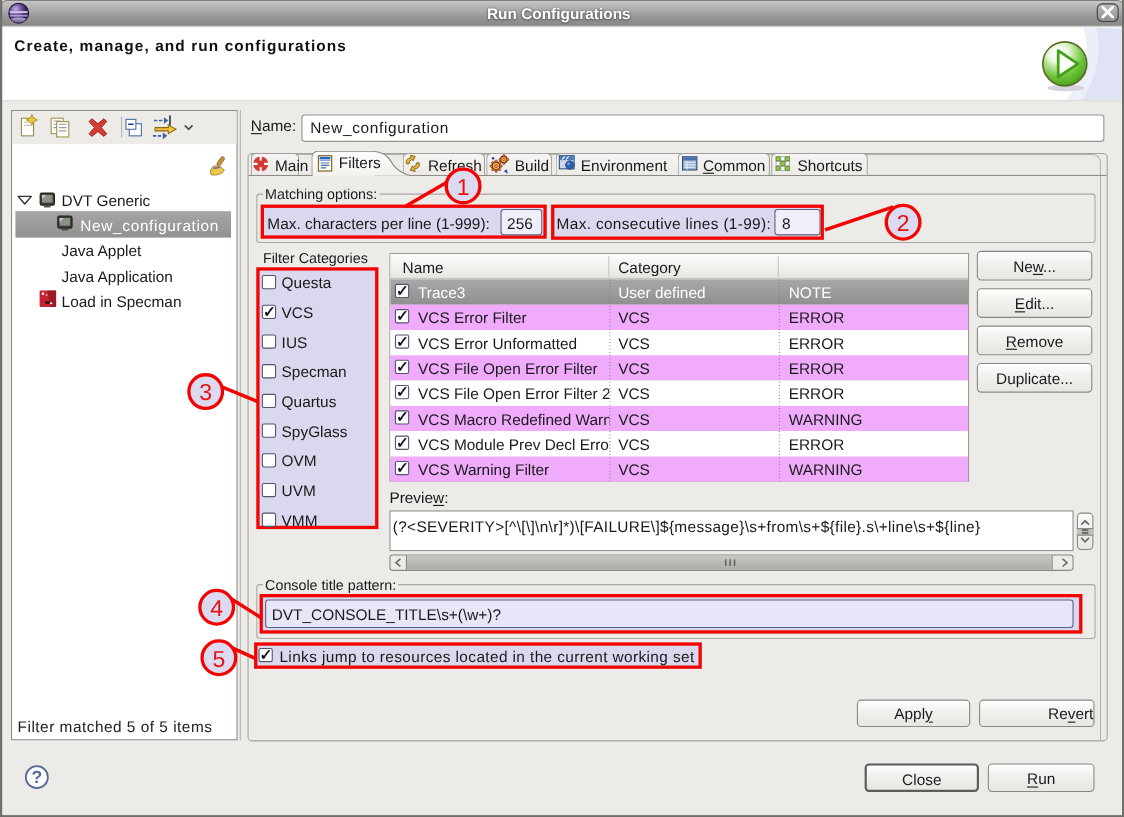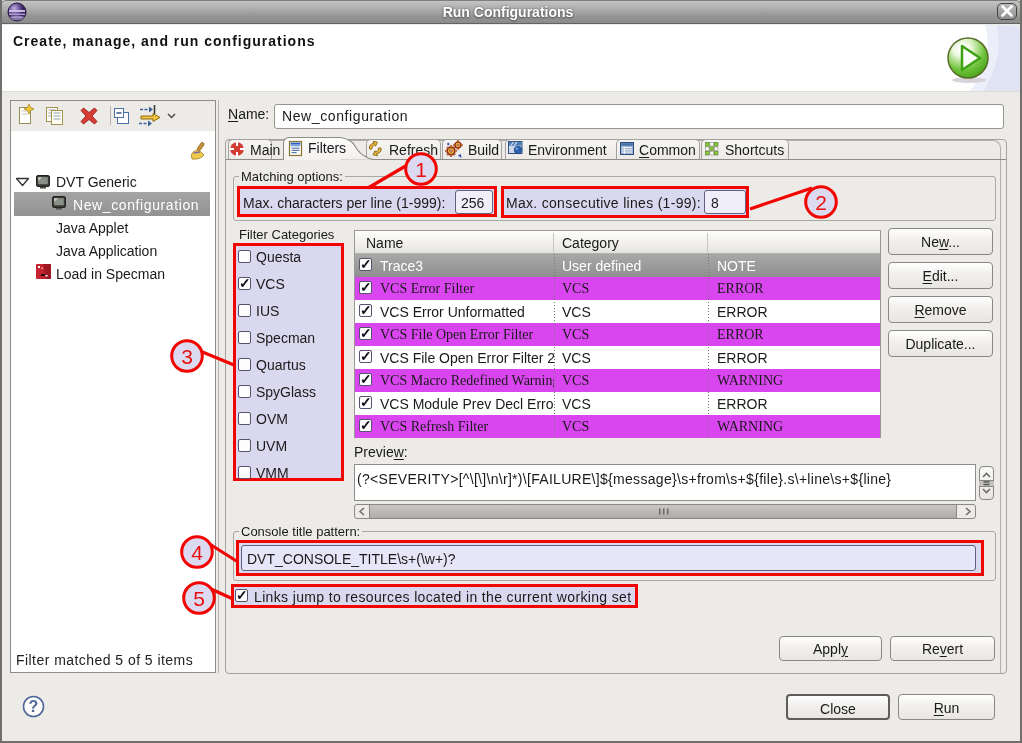--- a/index.html
+++ b/index.html
@@ -58,21 +58,21 @@
   border-radius:2px; position:absolute; }
 .cb.k:after { content:"\2713"; position:absolute; left:0px; top:-3px; font-size:14px;
   font-weight:bold; color:#101020; }
 
 #tbl { left:354px; top:230px; width:527px; height:208px; border:1px solid #9a9894;
   background:#fff; }
 #thead { left:0; top:0; width:525px; height:23px;
   background:linear-gradient(#fdfdfc,#eceae6 80%,#e3e1dd); border-bottom:1px solid #b3b1ad; }
 .throw { position:absolute; width:525px; height:23px; }
 .trsel { background:linear-gradient(#a8a8a8,#8f8f8f); color:#fff; }
-.trodd { background:#d946ef;font-family:Liberation Serif, serif; }
+.trodd { background:#f0abfc; }
 .treven { background:#ffffff; }
 .tcell { position:absolute; top:4px; white-space:nowrap; overflow:hidden; }
 .colline { position:absolute; top:23px; width:1px; height:184px;
   background-image:linear-gradient(#777 1px, transparent 1px); background-size:1px 3px; }
 
 .btn { position:absolute; background:linear-gradient(#ffffff,#f3f1ee 40%,#e8e6e2);
   border:1px solid #8a8884; border-radius:4px; text-align:center; font-size:14px;
   color:#1a1a1a; }
 u { text-decoration:underline; text-underline-offset:2px; }
 
@@ -421,21 +421,21 @@
       <span class="tcell" style="left:25px;width:174px;">VCS Macro Redefined Warning</span>
       <span class="tcell" style="left:207px">VCS</span>
       <span class="tcell" style="left:362px">WARNING</span>
     </div>
  <div class="throw treven" style="top:161px">
       <span class="tcell" style="left:25px;width:174px;">VCS Module Prev Decl Error</span>
       <span class="tcell" style="left:207px">VCS</span>
       <span class="tcell" style="left:362px">ERROR</span>
     </div>
  <div class="throw trodd" style="top:184px">
-      <span class="tcell" style="left:25px">VCS Refresh Filter</span>
+      <span class="tcell" style="left:25px">VCS Warning Filter</span>
       <span class="tcell" style="left:207px">VCS</span>
       <span class="tcell" style="left:362px">WARNING</span>
     </div>
  <div class="colline" style="left:199px;"></div>
  <div class="colline" style="left:353px;"></div>
  <div class="abs" style="left:198px;top:2px;width:1px;height:19px;background:#c9c7c3;"></div>
  <div class="abs" style="left:352px;top:2px;width:1px;height:19px;background:#c9c7c3;"></div>
 </div>
 
 <div class="abs" style="z-index:6">
@@ -481,21 +481,21 @@
 <div class="grplabel abs" style="left:239px;top:524px;">Console title pattern:</div>
 <div class="redbox abs" style="left:236px;top:540px;width:748px;height:36px;"></div>
 <div class="tinput abs" style="left:241px;top:545px;width:735px;height:26px;z-index:6;background:#e7e5f8;"></div>
 <div class="abs" style="left:247px;top:551px;z-index:7;">DVT_CONSOLE_TITLE\s+(\w+)?</div>
 
 <div class="redbox abs" style="left:231px;top:584px;width:407px;height:24px;"></div>
 <div class="cb k abs" style="left:235px;top:589px;z-index:6;"></div>
 <div class="abs" style="left:254px;top:589px;z-index:6;letter-spacing:0.35px;">Links jump to resources located in the current working set</div>
 
 <div class="btn" style="left:779px;top:636px;width:103px;height:25px;padding-top:4px;">Appl<u>y</u></div>
-<div class="btn" style="left:890px;top:636px;width:105px;height:25px;padding-top:4px;">Re<u>v</u>ert</div>
+<div class="btn" style="left:890px;top:636px;width:105px;height:25px;padding-top:4px;text-align:right;">Re<u>v</u>ert</div>
 
 <svg class="abs" style="left:22px;top:695px;" width="23" height="23" viewBox="0 0 23 23">
  <circle cx="11.5" cy="11.5" r="10" fill="#fdfdfd" stroke="#51679a" stroke-width="1.6"></circle>
  <text x="11.5" y="17" text-anchor="middle" font-size="16" font-weight="bold" fill="#51679a" font-family="Liberation Sans">?</text>
 </svg>
 <div class="btn" style="left:786px;top:694px;width:104px;height:26px;padding-top:5px;border:2px solid #5f5d5a;">Close</div>
 <div class="btn" style="left:898px;top:694px;width:97px;height:26px;padding-top:5px;"><u>R</u>un</div>
 
 <svg id="overlay" class="abs" width="1022" height="743" viewBox="0 0 1022 743">
  <g stroke="#f20400" stroke-width="3.2" fill="none">

